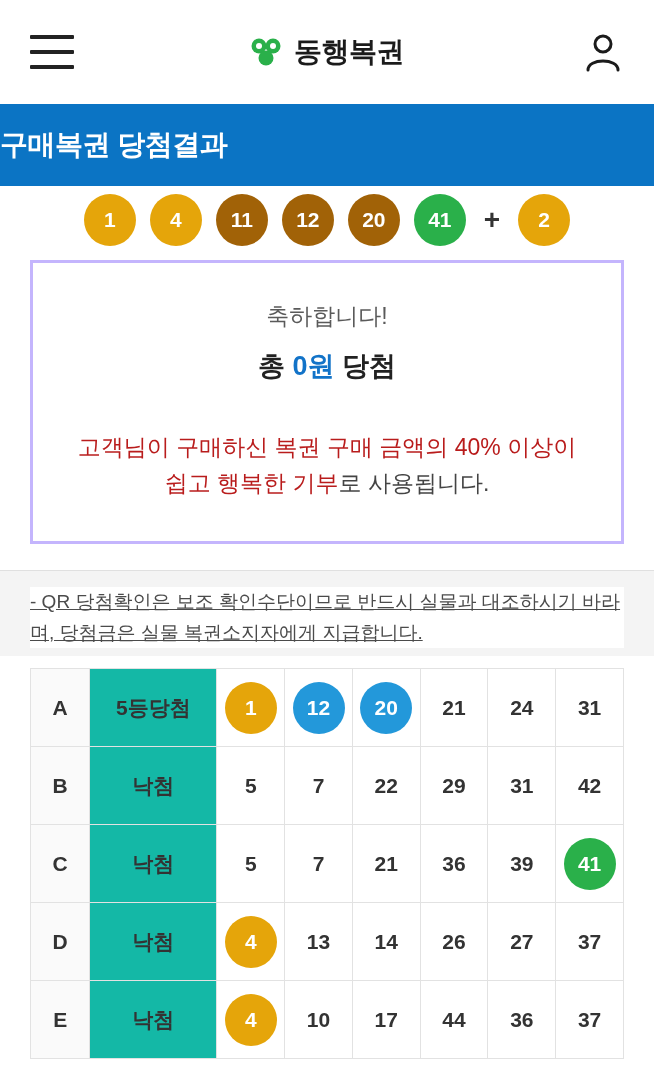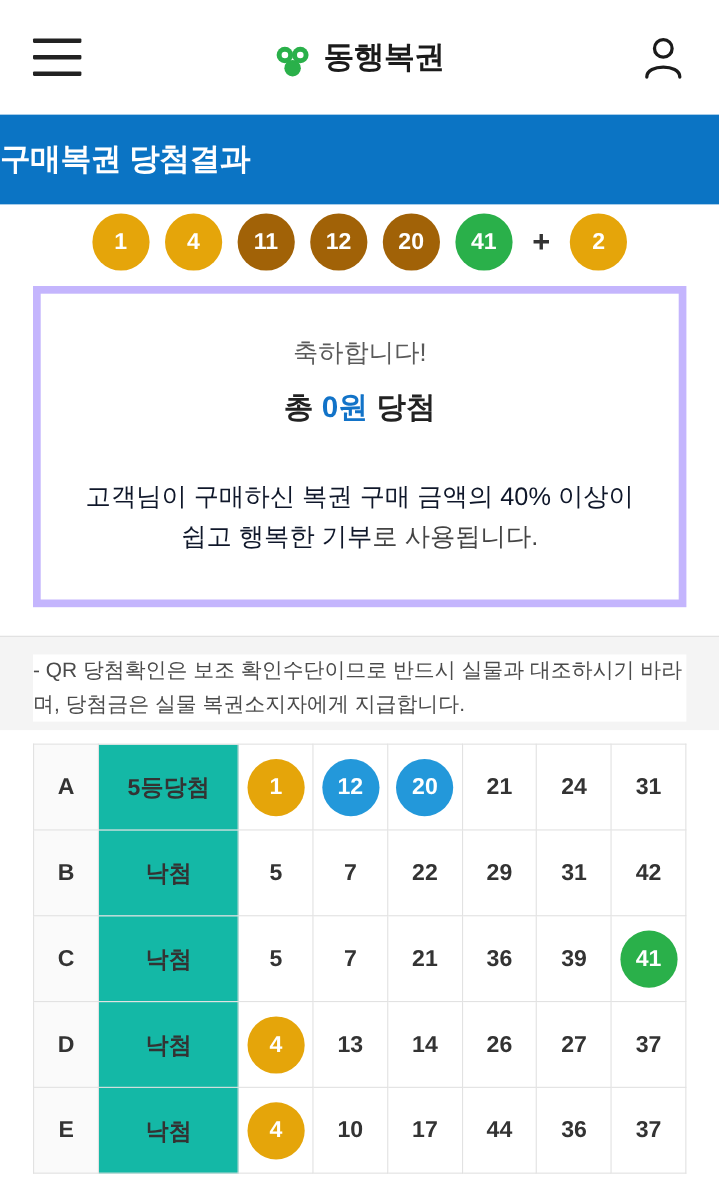--- a/index.html
+++ b/index.html
@@ -26,21 +26,21 @@
     transform: translateY(-50%);
     width: 44px; height: 34px;
     display: flex; flex-direction: column; justify-content: space-between;
     cursor: pointer;
   }
   .hamburger span {
     display: block; height: 4px; width: 100%;
     background: #222; border-radius: 1px;
   }
   .brand {
-    display: flex; align-items: flex-end; gap: 10px;
+    display: flex; align-items: center; gap: 10px;
   }
   .brand-logo { width: 34px; height: 30px; }
   .brand-name {
     font-size: 28px; font-weight: bold; color: #1b1b1b; letter-spacing: -0.5px;
   }
   .user-icon {
     position: absolute; right: 32px; top: 50%;
     transform: translateY(-50%);
     width: 38px; height: 40px; cursor: pointer;
   }
@@ -80,46 +80,47 @@
     font-size: 28px; color: #333; font-weight: bold;
     margin: 0 4px;
   }
 
   
   .card-wrap {
     background: #ffffff;
     padding: 10px 30px 26px 30px;
   }
   .result-card {
-    border: 7px solid #c4b5fd;
+    border: 3px solid #c4b5fd;
     background: #ffffff;
     padding: 38px 20px 40px 20px;
     text-align: center;
   }
   .congrats {
     font-size: 23px; color: #5a5a5a; margin-bottom: 16px;
   }
   .total-line {
     font-size: 27px; font-weight: bold; color: #222; margin-bottom: 46px;
   }
   .total-line .amount { color: #1273c8; }
   .donate {
     font-size: 23px; line-height: 1.55; color: #444;
   }
-  .donate .hl { color: #0f172a; }
+  .donate .hl { color: #b91c1c; }
 
   
   .notice-area {
     background: #f4f4f4;
     border-top: 1px solid #e0e0e0;
     padding: 16px 30px 8px 30px;
   }
   .notice {
     font-size: 19px; color: #4b4b4b; line-height: 1.6;
     background: #ffffff;
+    text-decoration: underline;
   }
 
   
   .table-wrap {
     padding: 12px 30px 0 30px;
     background: #ffffff;
   }
   table.results {
     width: 100%;
     border-collapse: collapse;

